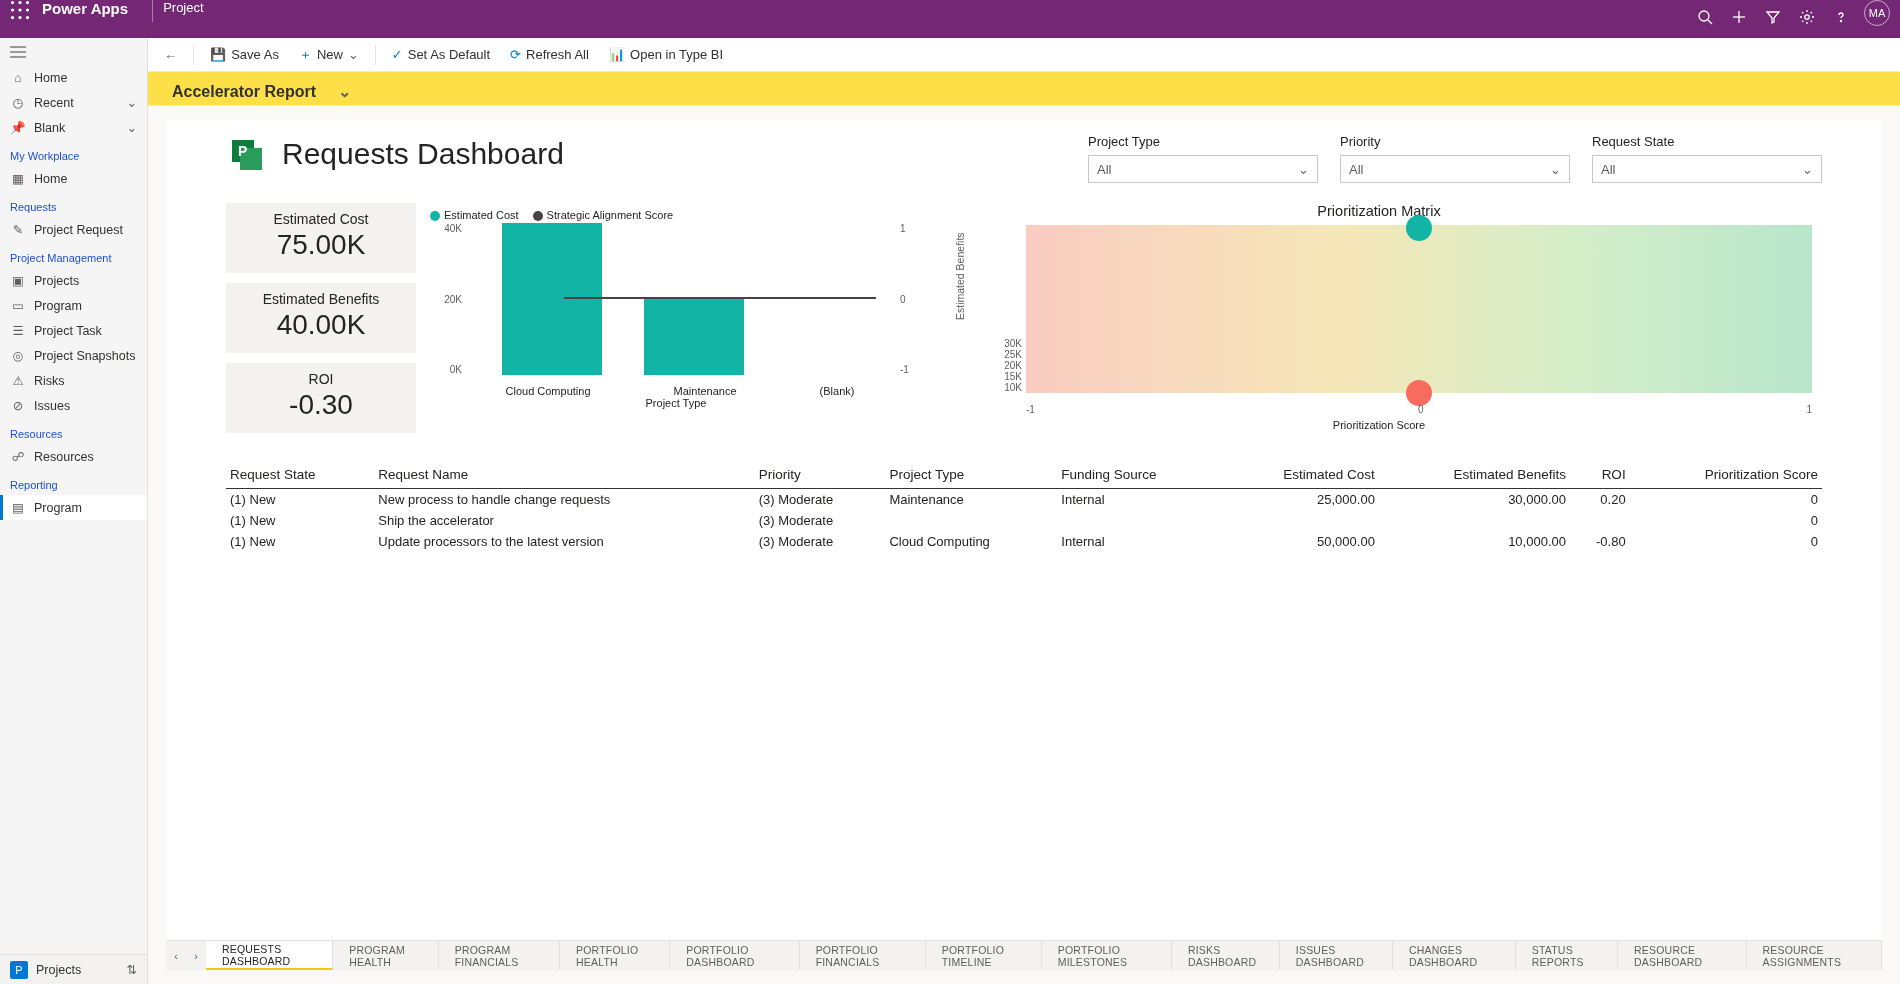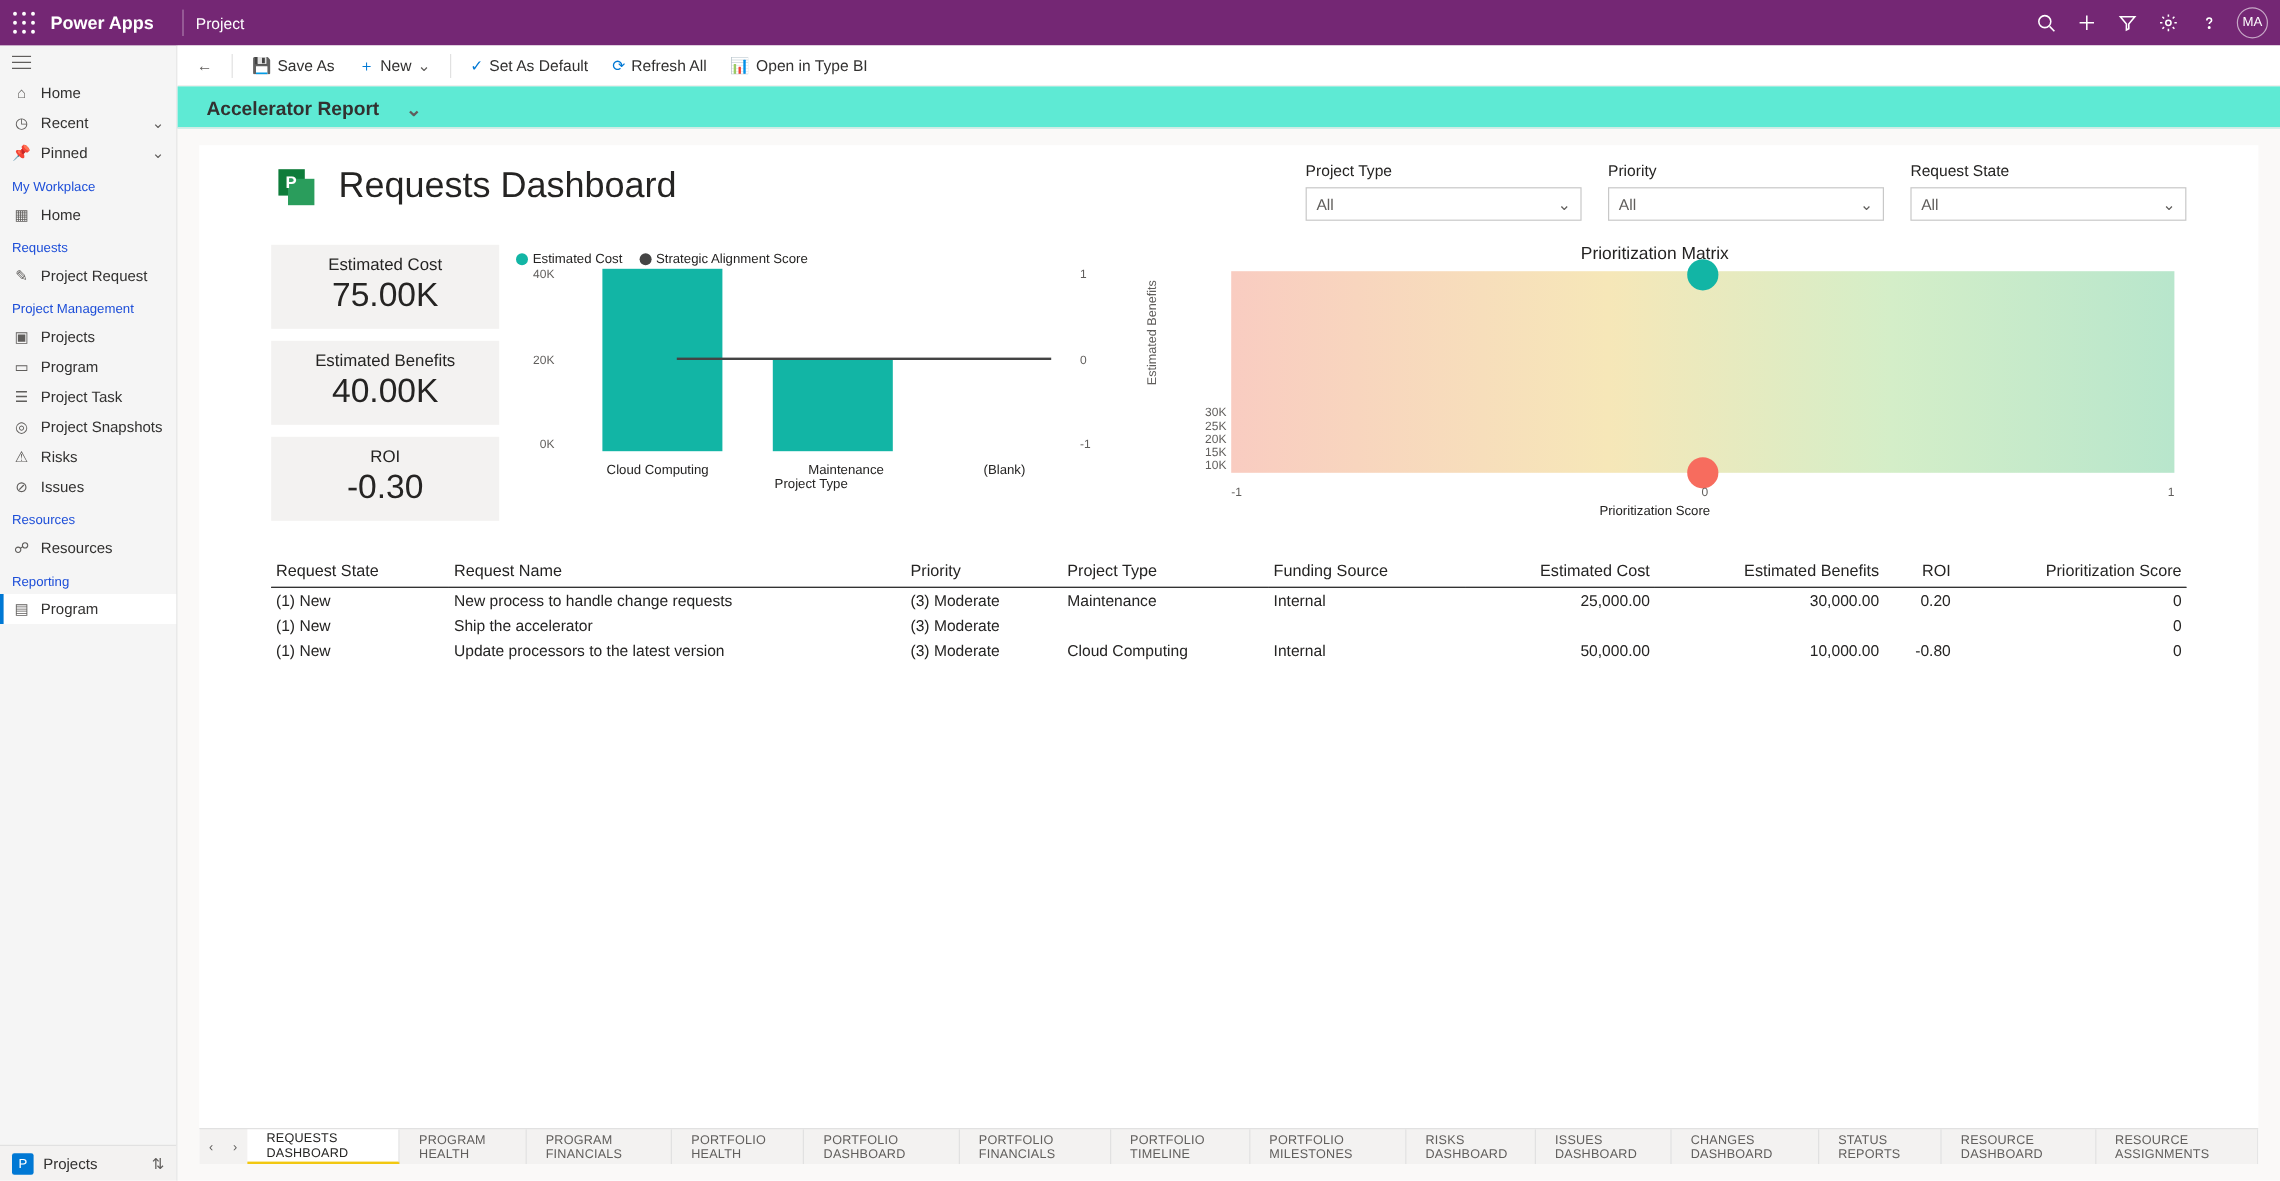--- a/index.html
+++ b/index.html
@@ -1,17 +1,17 @@
 <!DOCTYPE html>
 <html><head>
 <meta charset="utf-8">
 <style>
 * { box-sizing: border-box; margin: 0; padding: 0; }
 body { font-family: "Segoe UI", sans-serif; font-size: 13px; color: #323130; background: #fff; overflow: hidden; width: 1900px; height: 984px; }
-.topbar { height: 38px; background: #742774; color: #fff; display: flex; align-items: center; padding: 0 10px; }
+.topbar { height: 38px; background: #742774; color: #fff; display: flex; align-items: flex-start; padding: 0 10px; }
 .topbar .waffle { width: 20px; height: 20px; margin-right: 12px; cursor: pointer; }
 .topbar .appname { font-size: 15px; font-weight: 600; margin-right: 14px; }
 .topbar .divider { width: 1px; height: 22px; background: rgba(255,255,255,0.4); margin: 0 10px; }
 .topbar .context { font-size: 13px; }
 .topbar .spacer { flex: 1; }
 .topbar .ticon { width: 34px; height: 34px; display: flex; align-items: center; justify-content: center; cursor: pointer; }
 .topbar .avatar { width: 26px; height: 26px; border-radius: 50%; border: 1px solid rgba(255,255,255,0.6); display: flex; align-items: center; justify-content: center; font-size: 11px; margin-left: 6px; cursor: pointer; }
 
 .shell { display: flex; height: calc(100% - 38px); }
 .leftnav { width: 148px; background: #f5f5f5; border-right: 1px solid #e1e1e1; display: flex; flex-direction: column; font-size: 12.5px; overflow-y:auto;}
@@ -22,21 +22,21 @@
 .navitem.selected { background: #fff; border-left: 3px solid #0078d4; padding-left: 7px; }
 .navhead { padding: 10px 10px 4px; font-size: 11px; font-weight: 400; color: #1d4ed8; }
 
 .main { flex: 1; display: flex; flex-direction: column; background: #faf9f8; position:relative;}
 .cmdbar { height: 34px; background: #fff; border-bottom: 1px solid #edebe9; display: flex; align-items: center; padding: 0 8px; gap: 4px; font-size: 13px; }
 .cmdbtn { display: flex; align-items: center; gap: 5px; padding: 4px 8px; cursor: pointer; color: #323130; border-radius:2px;}
 .cmdbtn .ci { color: #0078d4; }
 .cmdbtn.back .ci { color:#605e5c;}
 .cmdsep { width:1px; height:20px; background:#e1e1e1; margin:0 4px;}
 
-.titlebar { padding: 10px 24px 4px; font-size: 16px; font-weight: 600; display:flex;align-items:center;gap:22px;background:#5eead4;border-bottom:1px solid #edebe9;}
+.titlebar { padding: 10px 24px 4px; font-size: 16px; font-weight: 600; display:flex;align-items:center;gap:22px;background:#fde047;border-bottom:1px solid #edebe9;}
 
 .report { flex: 1; background: #fff; margin: 14px 18px; position:relative; overflow:hidden;}
 .reportinner{ padding: 14px 60px 0 60px;}
 
 .header-row { display: flex; align-items: flex-start; }
 .header-left { display: flex; align-items: center; gap: 16px; flex: 1; }
 .plogo { width:40px;height:40px;}
 .dashtitle { font-size: 30px; font-weight: 400; color: #252423; }
 .slicers { display: flex; gap: 22px; margin-left:auto;}
 .slicer { width: 230px; }
@@ -154,21 +154,21 @@
         <span class="nicon">⌂</span>
         <span>Home</span>
       </div>
     <div class="navitem">
         <span class="nicon">◷</span>
         <span>Recent</span>
         <span class="chev">⌄</span>
       </div>
     <div class="navitem">
         <span class="nicon">📌</span>
-        <span>Pinned</span>
+        <span>Blank</span>
         <span class="chev">⌄</span>
       </div>
 
     <div class="navhead">My Workplace</div>
     <div class="navitem">
         <span class="nicon">▦</span>
         <span>Home</span>
       </div>
 
     <div class="navhead">Requests</div>

